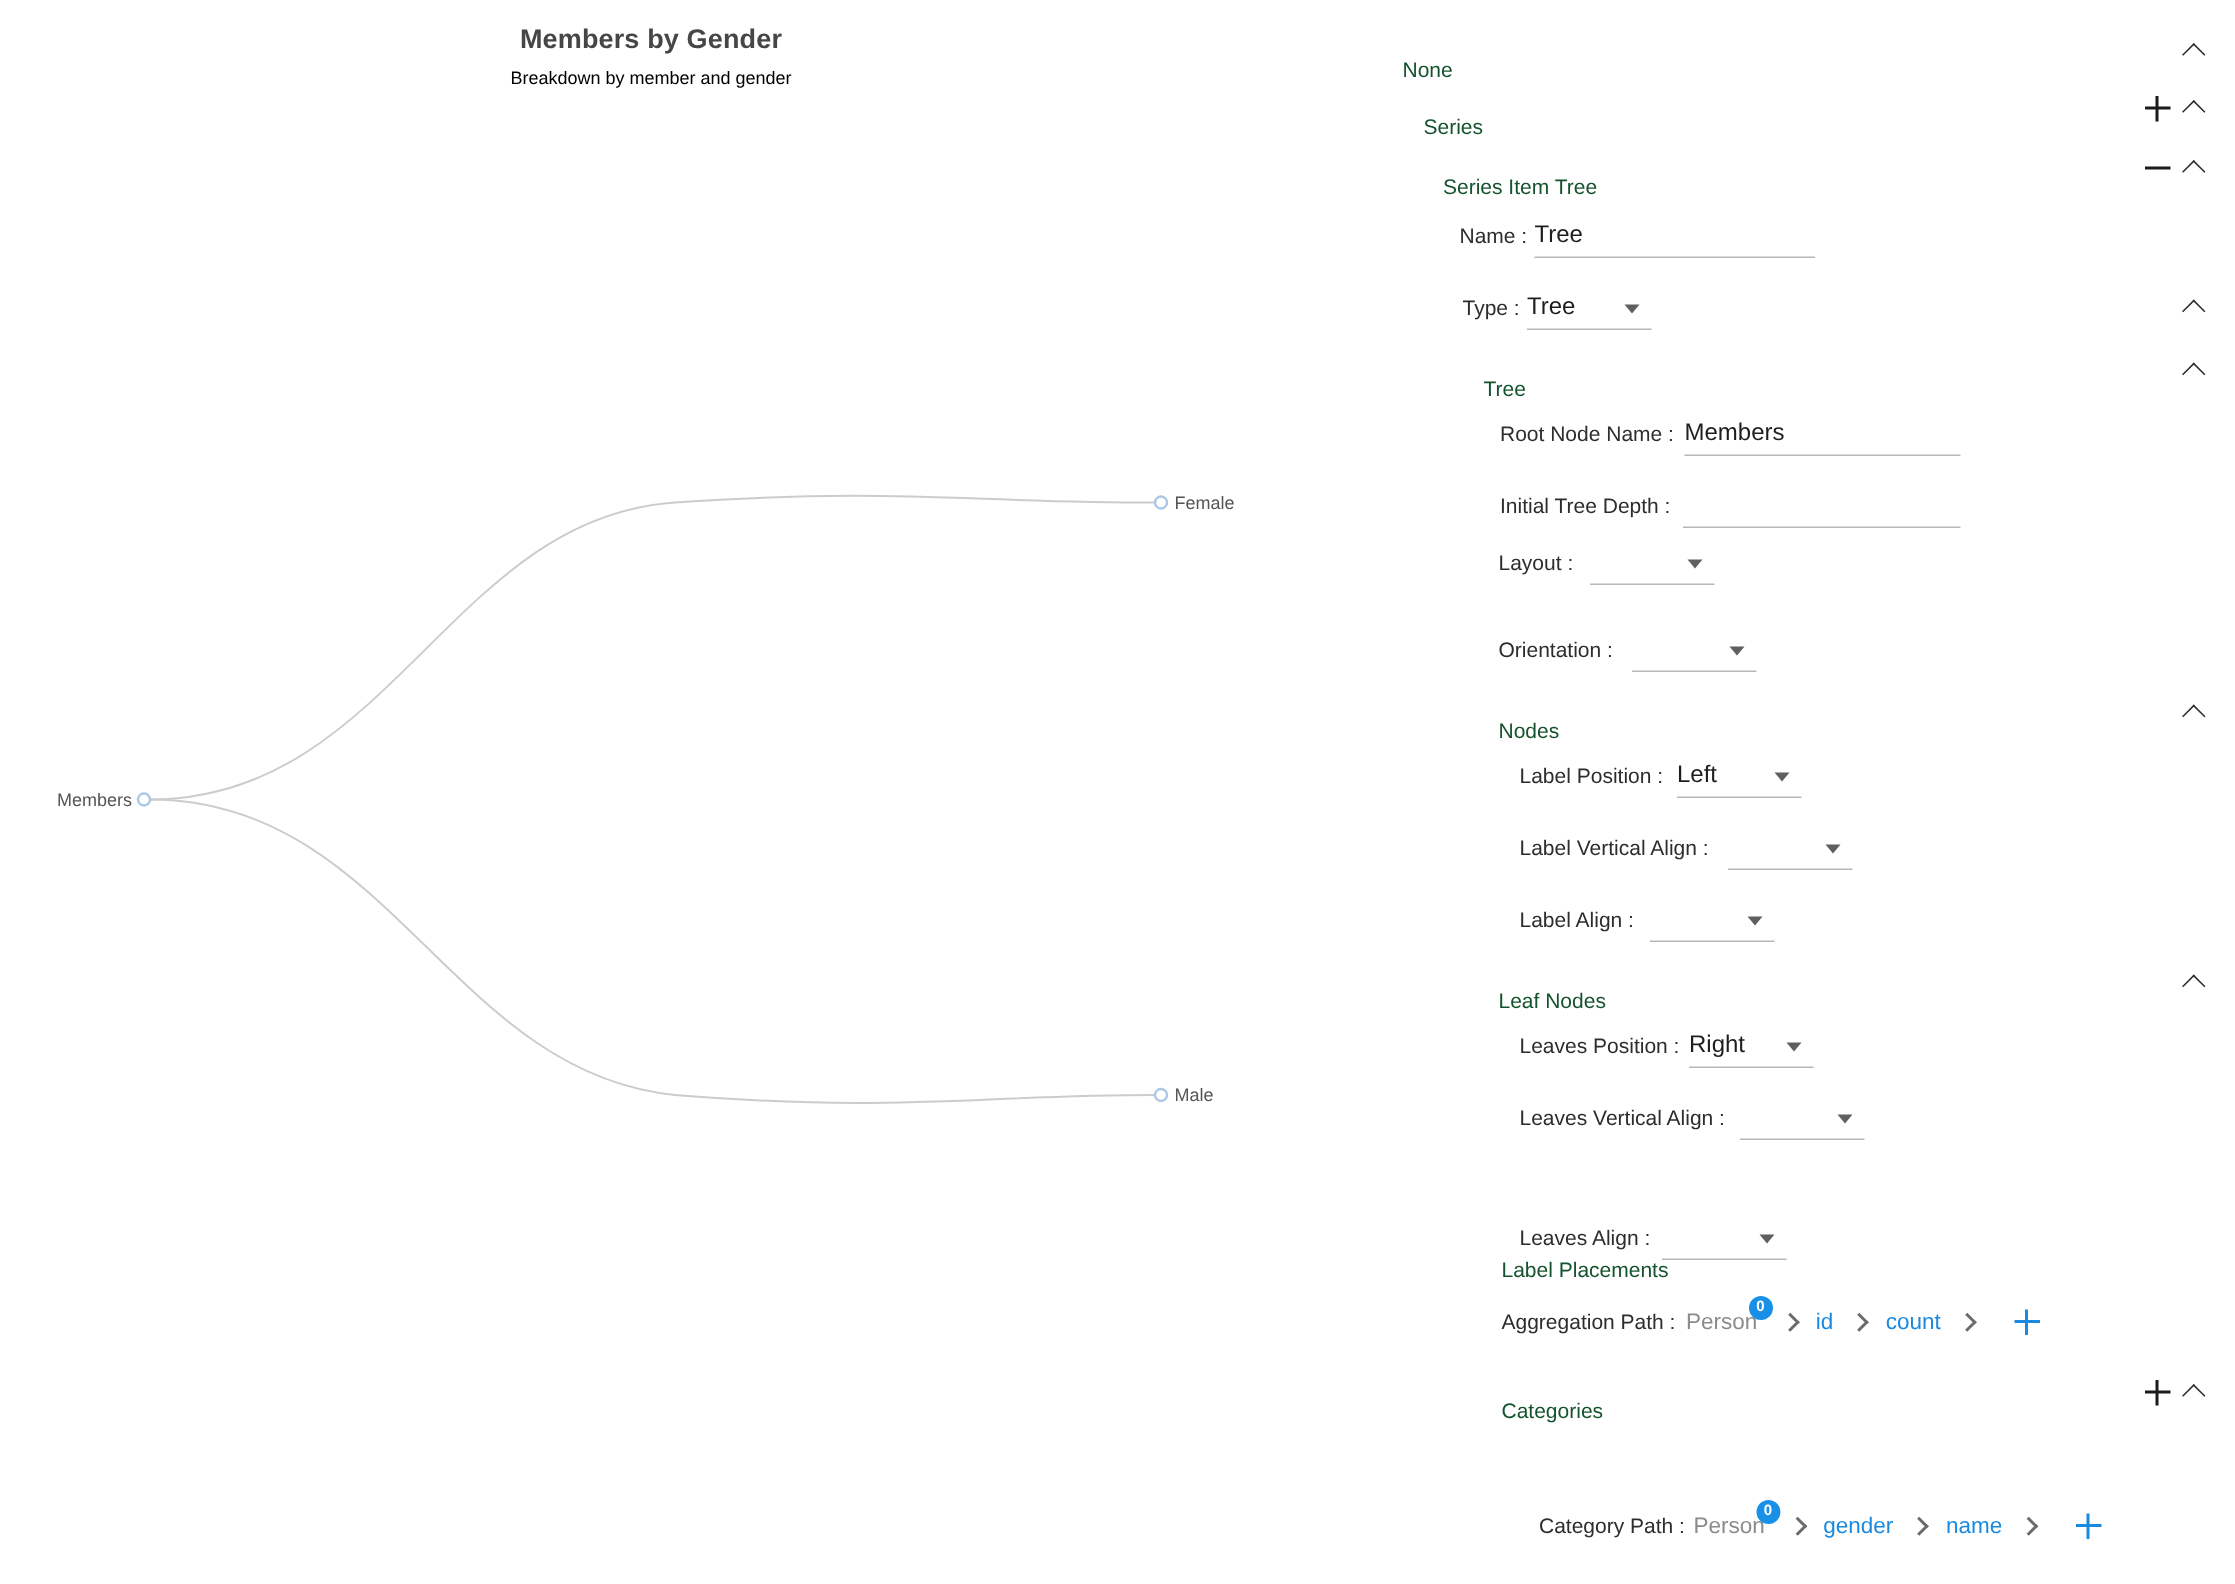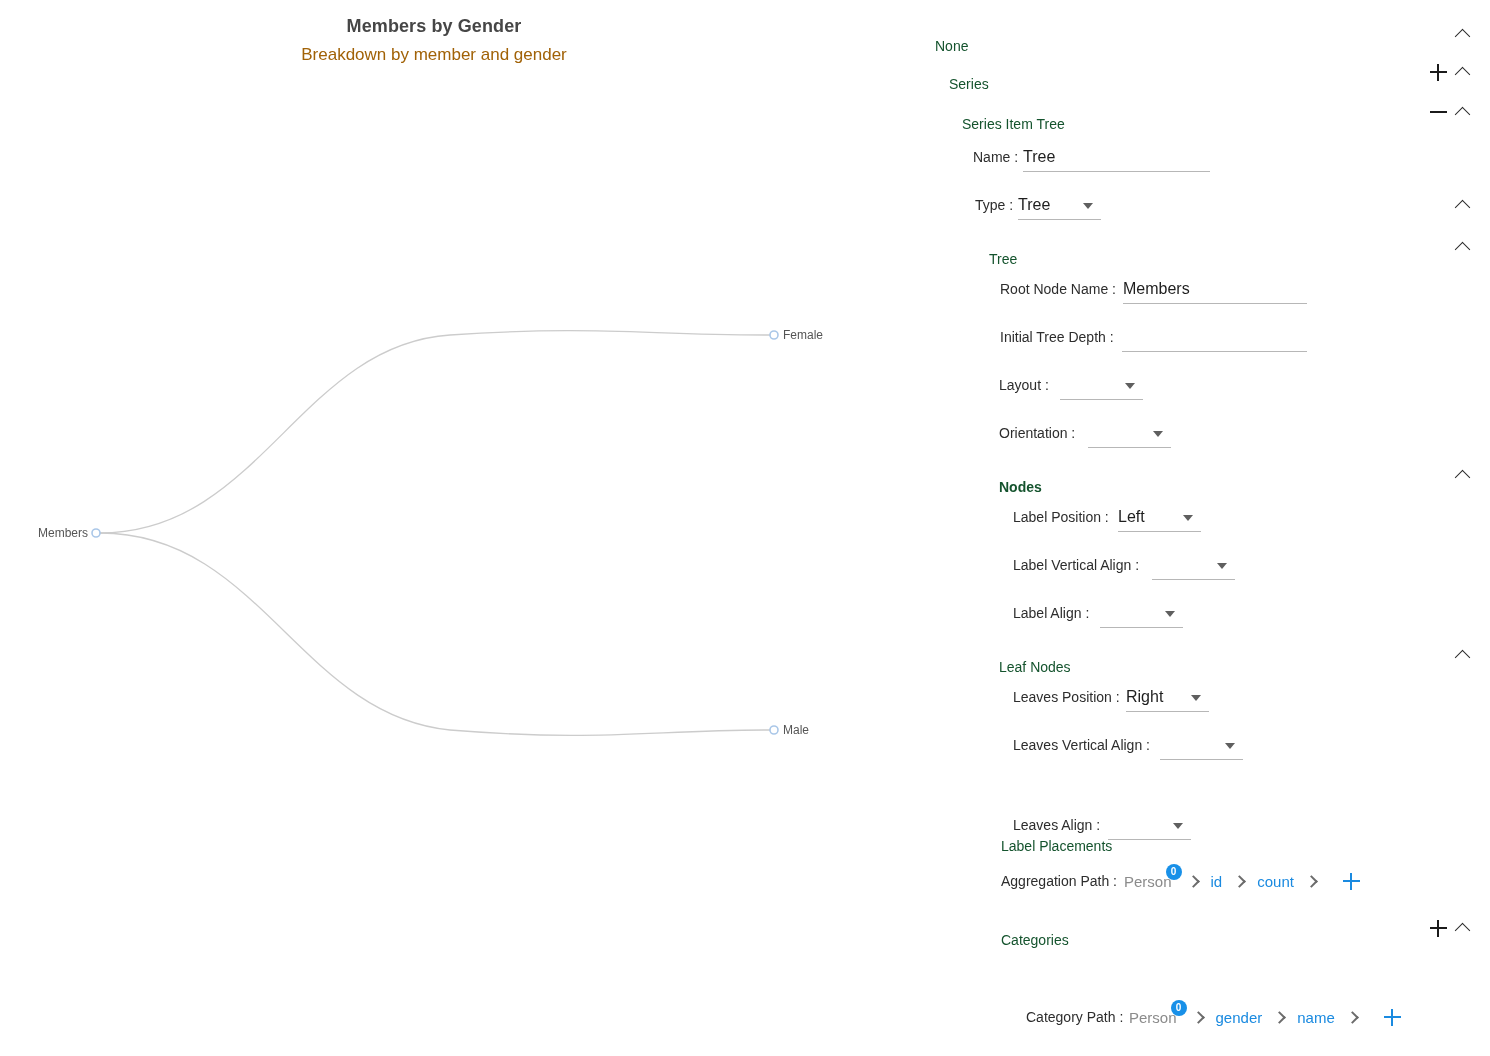--- a/index.html
+++ b/index.html
@@ -31,23 +31,23 @@
     font-size: 18px;
     font-weight: bold;
     color: #464646;
     letter-spacing: 0.1px;
   }
   .chart-subtitle {
     position: absolute;
     left: 0; top: 45px;
     width: 868px;
     text-align: center;
-    font-size: 17px;
+    font-size: 12px;
     font-weight: normal;
-    color: #a16207;
+    color: #000000;
   }
   #tree-svg {
     position: absolute;
     left: 0; top: 0;
     width: 920px; height: 1056px;
   }
   .tree-node-label {
     font-family: "Liberation Sans", sans-serif;
     font-size: 12px;
     fill: #555555;
@@ -303,37 +303,37 @@
       </div>
     </div>
 
     <div class="field-row" style="top:322px;">
       <span class="field-label" style="left:80px;">Initial Tree Depth :</span>
       <div class="field-ctl" style="left:202px; width:185px;">
         <span class="field-value"></span>
       </div>
     </div>
 
-    <div class="field-row" style="top:370px;">
+    <div class="field-row" style="top:360px;">
       <span class="field-label" style="left:79px;">Layout :</span>
       <div class="field-ctl select" style="left:140px; width:83px;">
         <span class="field-value"></span>
         <i class="caret"></i>
       </div>
     </div>
 
     <div class="field-row" style="top:418px;">
       <span class="field-label" style="left:79px;">Orientation :</span>
       <div class="field-ctl select" style="left:168px; width:83px;">
         <span class="field-value"></span>
         <i class="caret"></i>
       </div>
     </div>
 
-    <div class="row" style="top:460px;font-weight:bold;">
+    <div class="row" style="top:460px;">
       <span class="grp-label" style="left:79px;">Nodes</span>
       <span class="icon-btn" style="left:531px;">
           <i class="chev"></i>
         </span>
     </div>
 
     <div class="field-row" style="top:502px;">
       <span class="field-label" style="left:93px;">Label Position :</span>
       <div class="field-ctl select" style="left:198px; width:83px;">
         <span class="field-value">Left</span>

